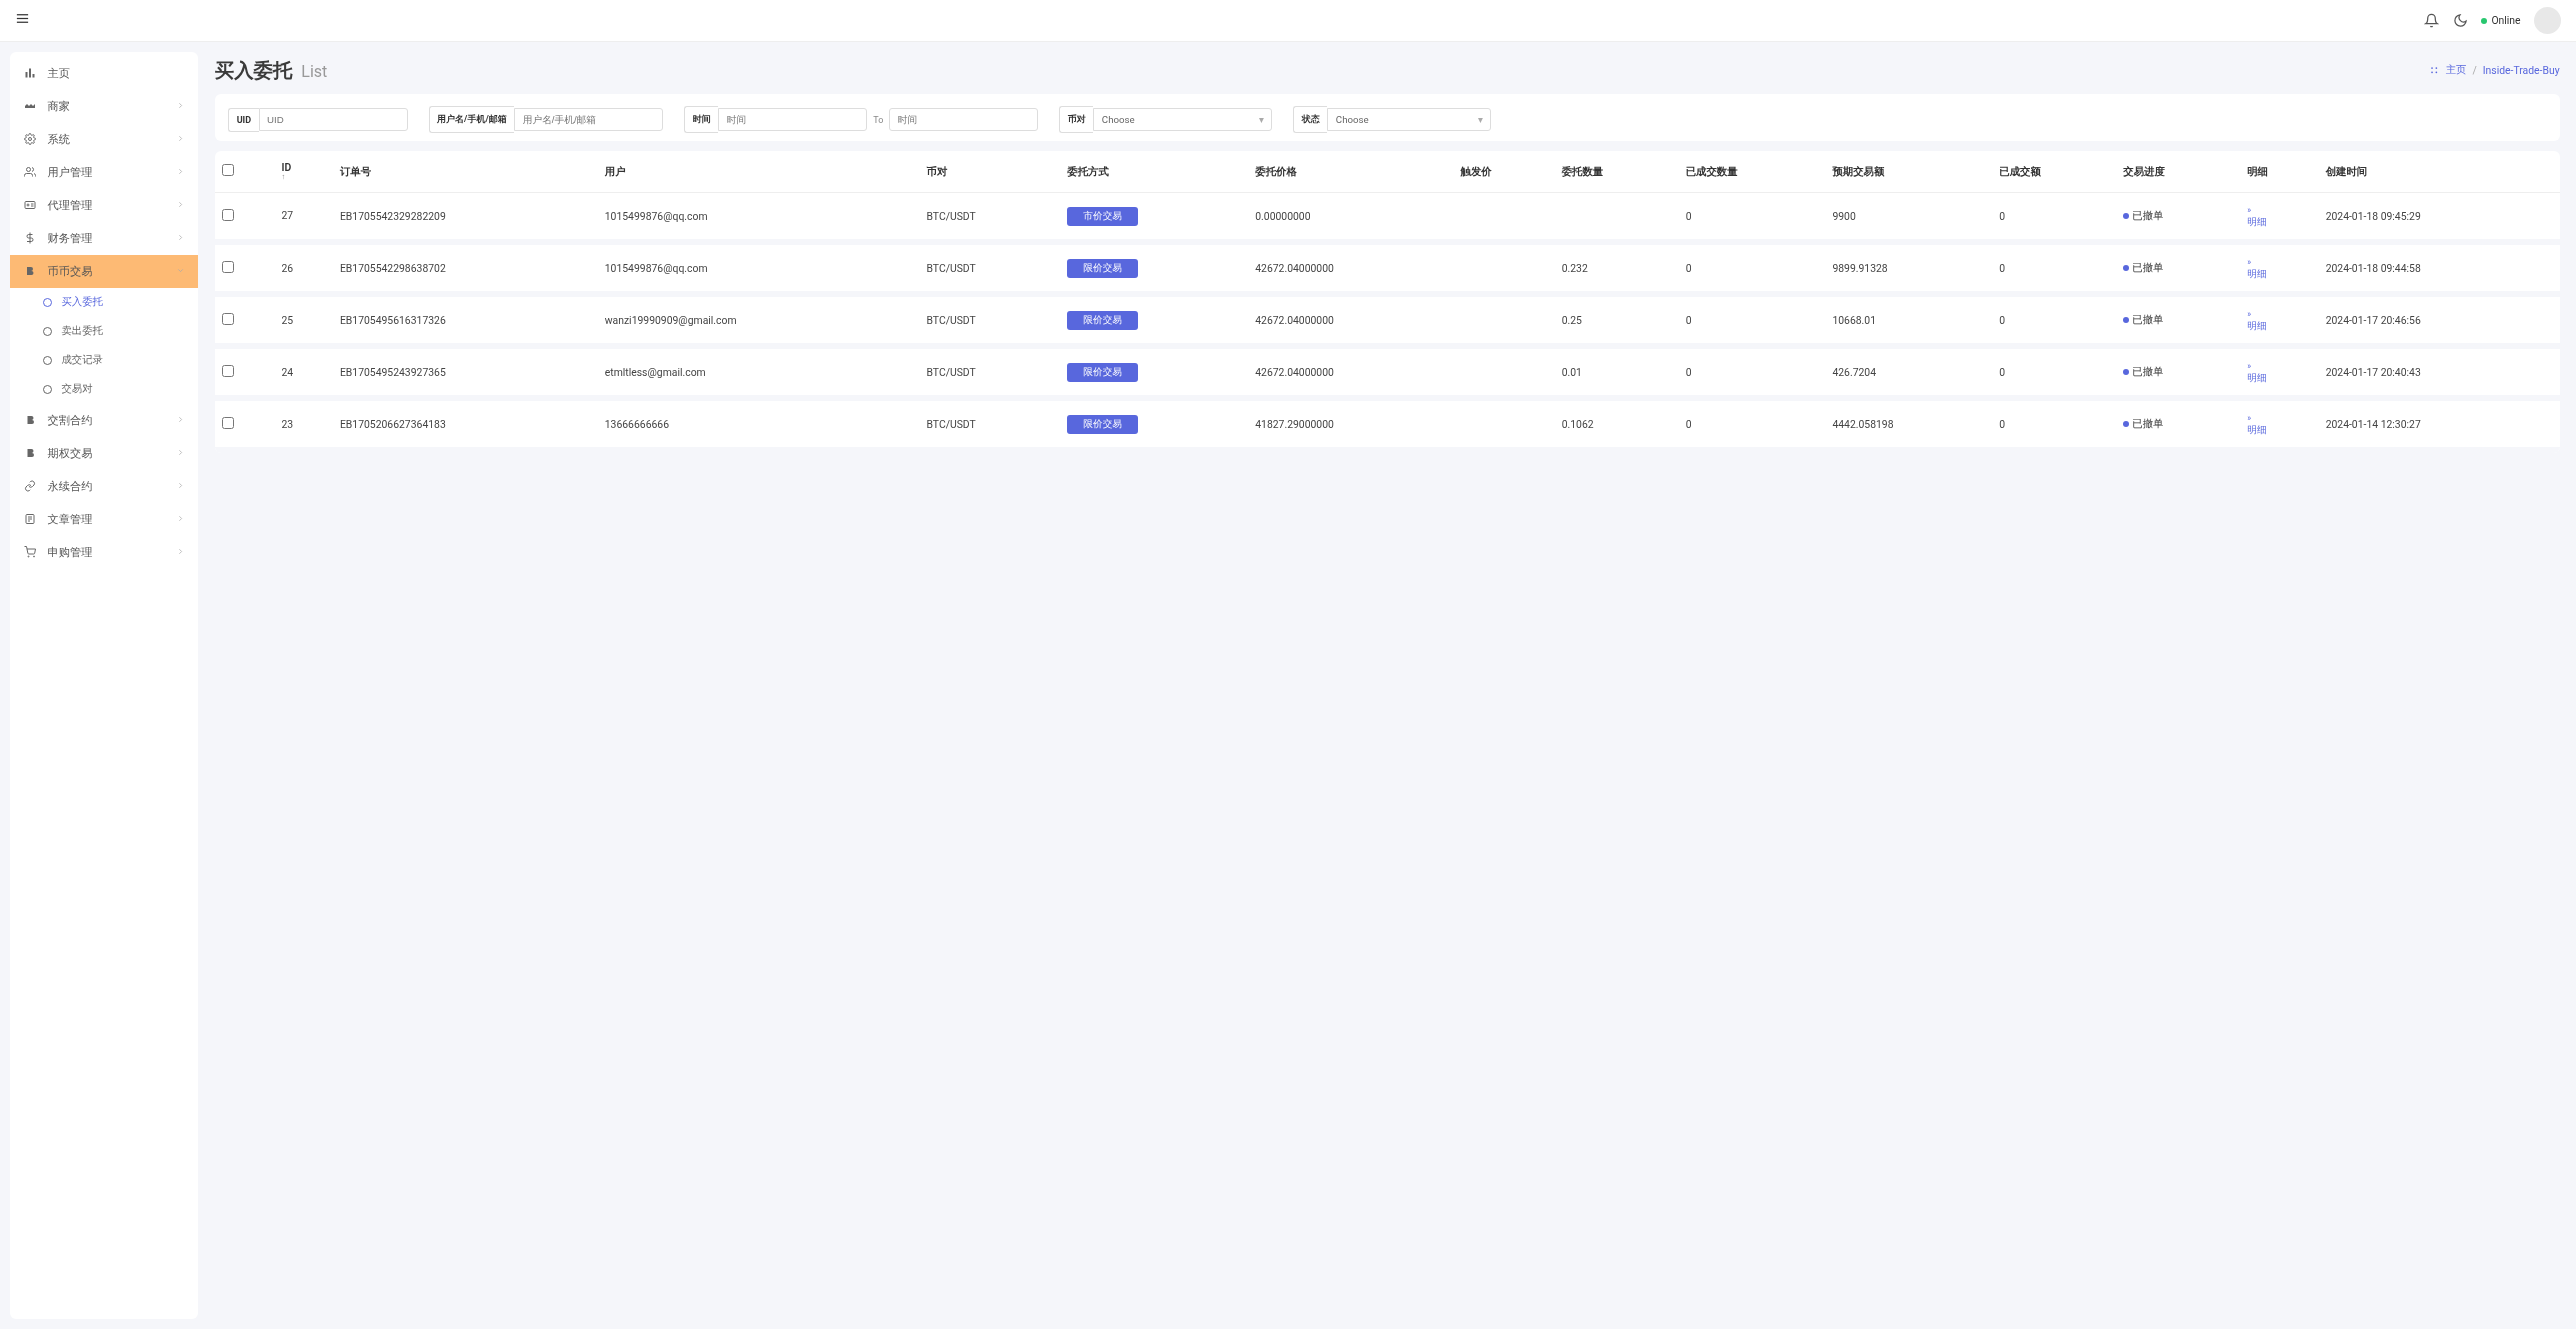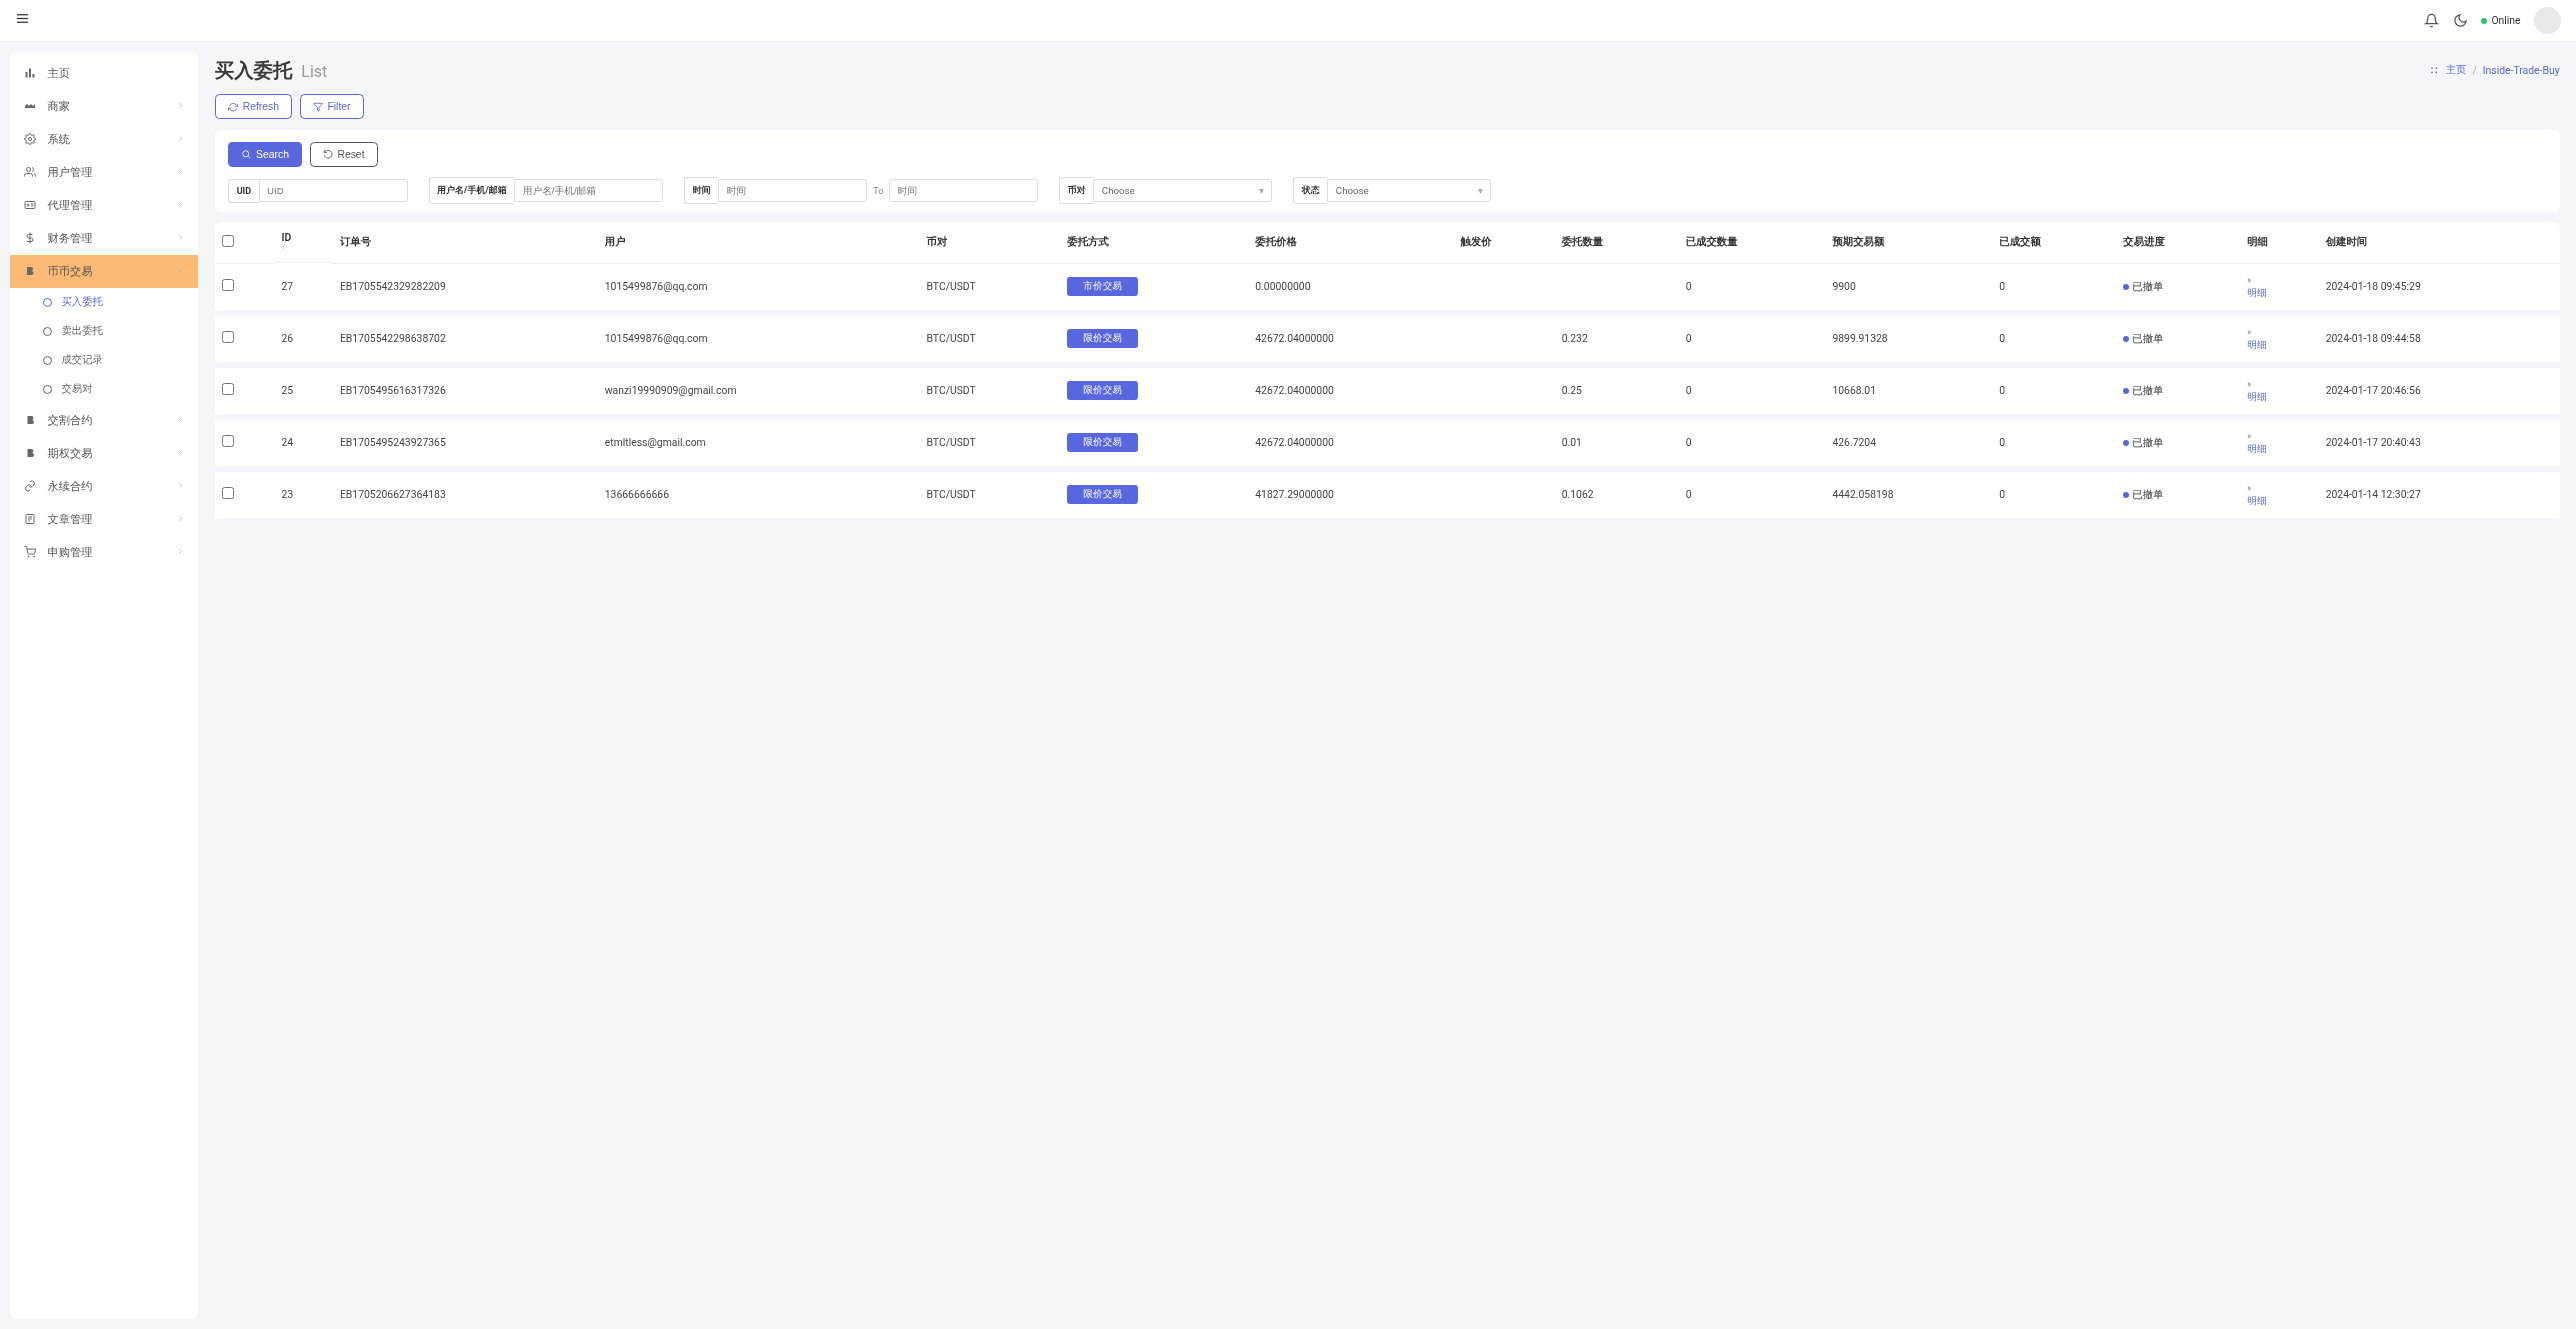--- a/index.html
+++ b/index.html
@@ -399,53 +399,22 @@
               <circle cx="17" cy="7" r="2"></circle>
               <circle cx="7" cy="17" r="2"></circle>
               <circle cx="17" cy="17" r="2"></circle>
             </svg>
           <a>主页</a>
           <span class="sep">/</span>
           <a>Inside-Trade-Buy</a>
         </div>
       </div>
 
-      <div class="toolbar">
-        <button class="btn btn-outline-primary">
-          <svg viewBox="0 0 24 24" fill="none" stroke="currentColor" stroke-width="2">
-              <path d="M23 4v6h-6M1 20v-6h6"></path>
-              <path d="M3.5 9a9 9 0 0 1 14.8-3L23 10M1 14l4.7 4a9 9 0 0 0 14.8-3"></path>
-            </svg>
-          <span>Refresh</span>
-        </button>
-        <button class="btn btn-outline-primary">
-          <svg viewBox="0 0 24 24" fill="none" stroke="currentColor" stroke-width="2">
-              <path d="M22 3H2l8 9.5V19l4 2v-8.5L22 3z"></path>
-            </svg>
-          <span>Filter</span>
-        </button>
-      </div>
 
       <div class="filters-card">
-        <div class="filter-buttons">
-          <button class="btn btn-primary">
-            <svg viewBox="0 0 24 24" fill="none" stroke="currentColor" stroke-width="2">
-                <circle cx="11" cy="11" r="7"></circle>
-                <line x1="21" y1="21" x2="16.65" y2="16.65"></line>
-              </svg>
-            <span>Search</span>
-          </button>
-          <button class="btn btn-outline-dark">
-            <svg viewBox="0 0 24 24" fill="none" stroke="currentColor" stroke-width="2">
-                <path d="M3 2v6h6"></path>
-                <path d="M3 13a9 9 0 1 0 3-7.7L3 8"></path>
-              </svg>
-            <span>Reset</span>
-          </button>
-        </div>
         <div class="filter-row">
           <div class="filter-group">
             <span class="filter-label">UID</span>
             <input class="filter-input" placeholder="UID" style="">
           </div>
           <div class="filter-group">
             <span class="filter-label">用户名/手机/邮箱</span>
             <input class="filter-input" style="min-width: 134px;" placeholder="用户名/手机/邮箱">
           </div>
           <div class="filter-group">

